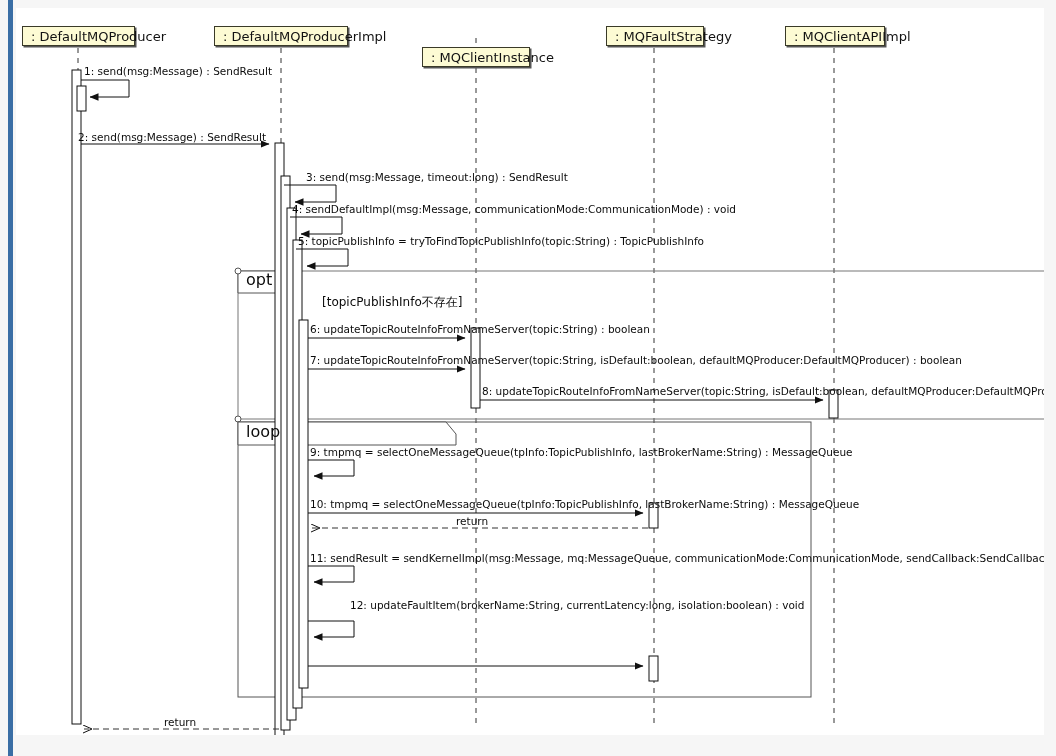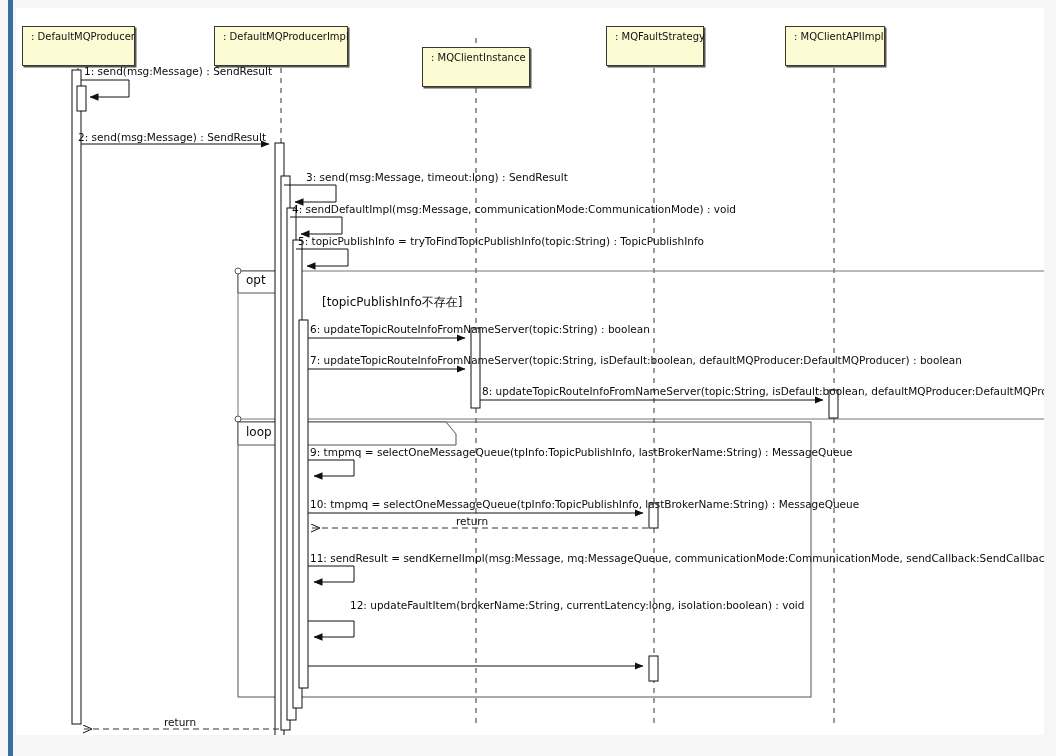--- a/index.html
+++ b/index.html
@@ -43,24 +43,24 @@
     left: 0;
     top: 0;
   }
   
   .head {
     position: absolute;
     box-sizing: border-box;
     background: #fdfbd4;
     border: 1px solid #3a3a28;
     box-shadow: 1.5px 1.5px 0 0 #555555;
-    height: 40px;
+    height: 20px;
     line-height: 20px;
     text-align: center;
-    font-size: 10px;
+    font-size: 13px;
     color: #111111;
     white-space: nowrap;
     padding: 0 8px;
   }
   
   .msg-label {
     position: absolute;
     font-size: 10.5px;
     color: #0b0b0b;
     white-space: nowrap;
@@ -70,21 +70,21 @@
     position: absolute;
     font-size: 10.5px;
     color: #0b0b0b;
     white-space: nowrap;
     line-height: 12px;
     text-align: center;
   }
   
   .frag-tag {
     position: absolute;
-    font-size: 12px;
+    font-size: 16px;
     color: #0b0b0b;
     white-space: nowrap;
     line-height: 12px;
     font-weight: normal;
   }
   .frag-guard {
     position: absolute;
     font-size: 12px;
     color: #0b0b0b;
     white-space: nowrap;

